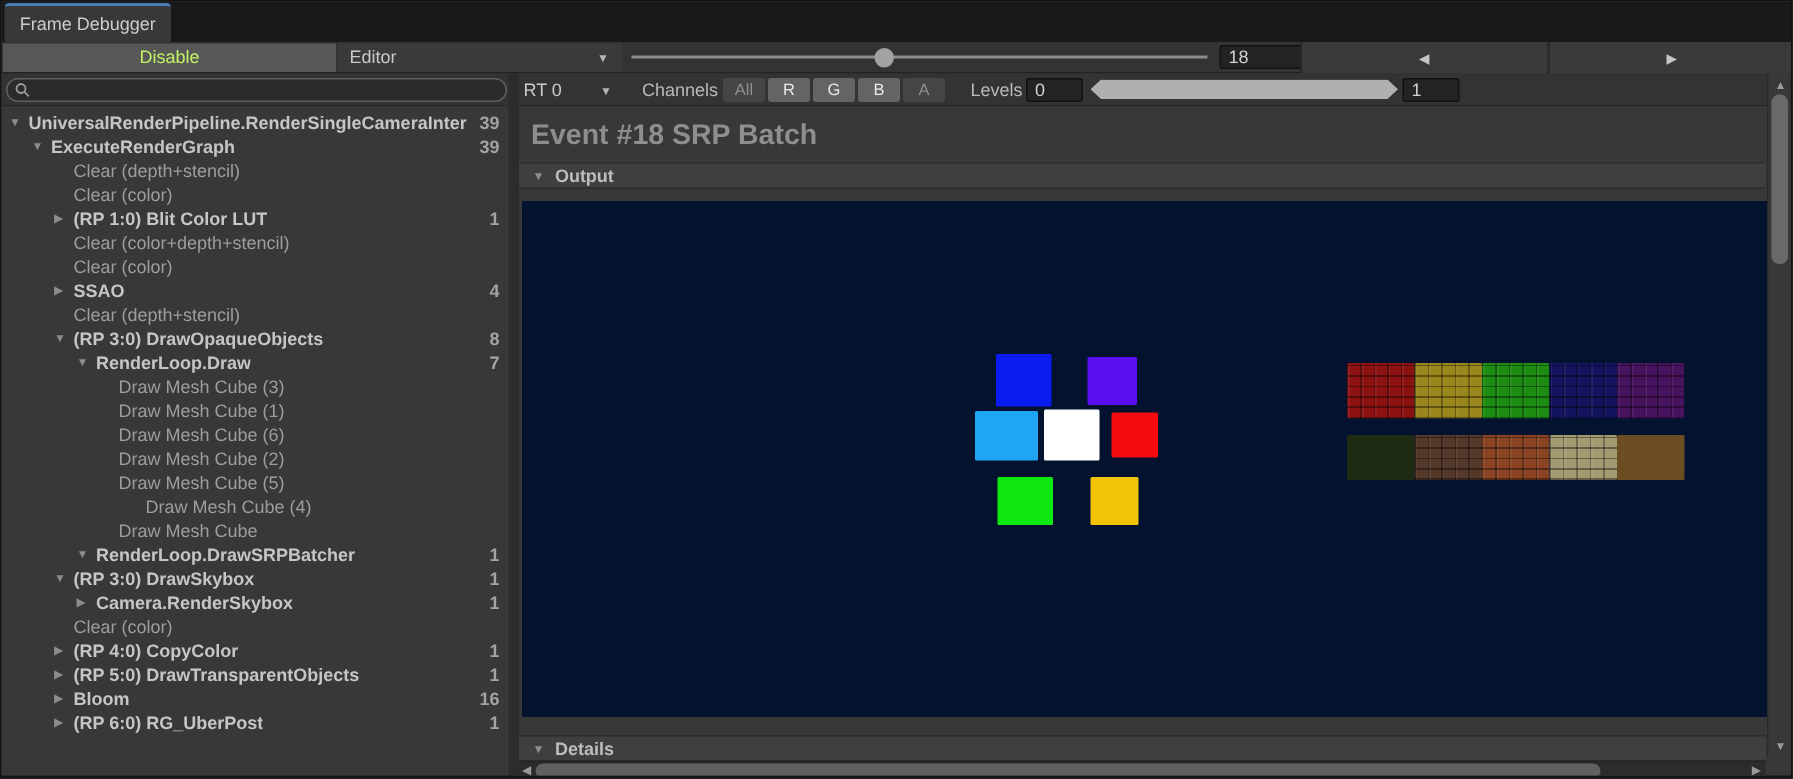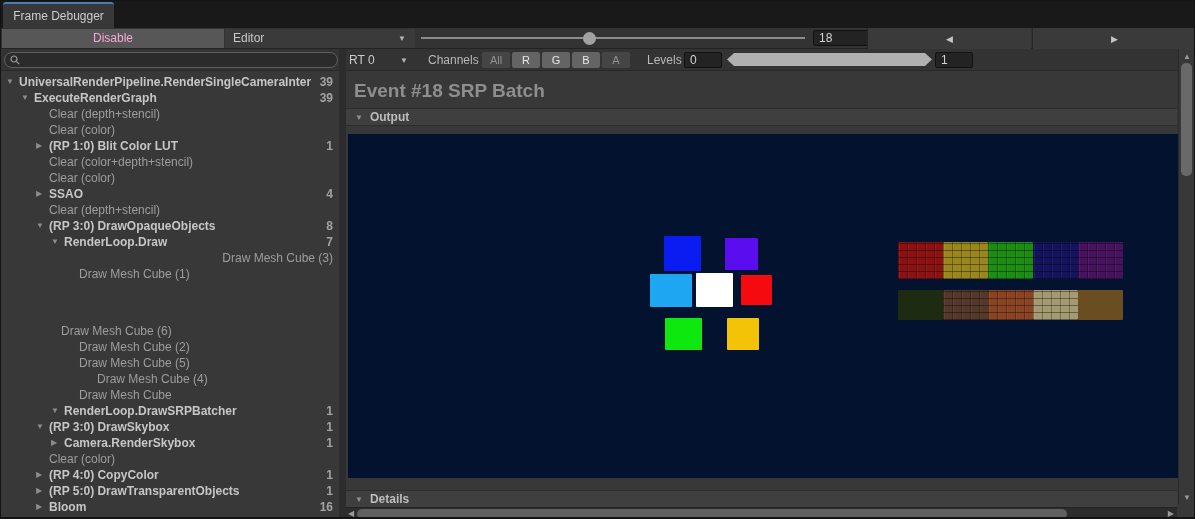--- a/index.html
+++ b/index.html
@@ -11,21 +11,21 @@
   
   .tabstrip { position:absolute; left:0; top:0; width:100%; height:27px; background:#191919; }
   .tab { position:absolute; left:2px; top:1px; width:111px; height:26px; background:#383838;
          border-top:2px solid #4a7cb6; border-radius:3px 3px 0 0; color:#cdcdcd; font-size:12px;
          display:flex; align-items:center; justify-content:center; }
 
   
   .toolbar { position:absolute; left:0; top:27px; width:100%; height:21px; background:#333333;
              border-bottom:1px solid #232323; }
   .disable-btn { position:absolute; left:1px; top:1px; width:222px; height:19px; background:#575757;
-                 color:#f9a8d4; font-size:12px; text-align:center; line-height:19px; }
+                 color:#bef264; font-size:12px; text-align:center; line-height:19px; }
   .editor-dd { position:absolute; left:224px; top:1px; width:190px; height:19px; background:#3a3a3a;
                color:#c9c9c9; font-size:12px; line-height:19px; padding-left:8px; }
   .editor-dd .dd-arrow { position:absolute; right:9px; top:0; color:#b5b5b5; font-size:8px; }
   .frame-slider { position:absolute; left:416px; top:0; width:392px; height:21px; }
   .frame-slider .track { position:absolute; left:4px; right:4px; top:9px; height:2px; background:#8c8c8c; }
   .frame-slider .handle { position:absolute; top:4px; width:13px; height:13px; border-radius:50%;
                           background:#a2a2a2; }
   .num-field { position:absolute; background:#232323; border:1px solid #121212; border-radius:2px;
                color:#d2d2d2; font-size:12px; padding-left:5px; line-height:14px; }
   .frame-field { left:812px; top:2px; width:76px; height:16px; }
@@ -201,29 +201,29 @@
       <div class="tree-row bold" style="padding-left: 35px;">
         <span class="arrow">▼</span>
         <span class="label">(RP 3:0) DrawOpaqueObjects</span>
         <span class="count">8</span>
       </div>
       <div class="tree-row bold" style="padding-left: 50px;">
         <span class="arrow">▼</span>
         <span class="label">RenderLoop.Draw</span>
         <span class="count">7</span>
       </div>
-      <div class="tree-row" style="padding-left: 65px; justify-content: flex-end;">
+      <div class="tree-row" style="padding-left: 65px;">
         <span class="arrow"></span>
         <span class="label">Draw Mesh Cube (3)</span>
       </div>
       <div class="tree-row" style="padding-left: 65px;">
         <span class="arrow"></span>
         <span class="label">Draw Mesh Cube (1)</span>
       </div>
-      <div class="tree-row" style="padding-left: 47px; margin-top: 41px;">
+      <div class="tree-row" style="padding-left: 65px;">
         <span class="arrow"></span>
         <span class="label">Draw Mesh Cube (6)</span>
       </div>
       <div class="tree-row" style="padding-left: 65px;">
         <span class="arrow"></span>
         <span class="label">Draw Mesh Cube (2)</span>
       </div>
       <div class="tree-row" style="padding-left: 65px;">
         <span class="arrow"></span>
         <span class="label">Draw Mesh Cube (5)</span>

